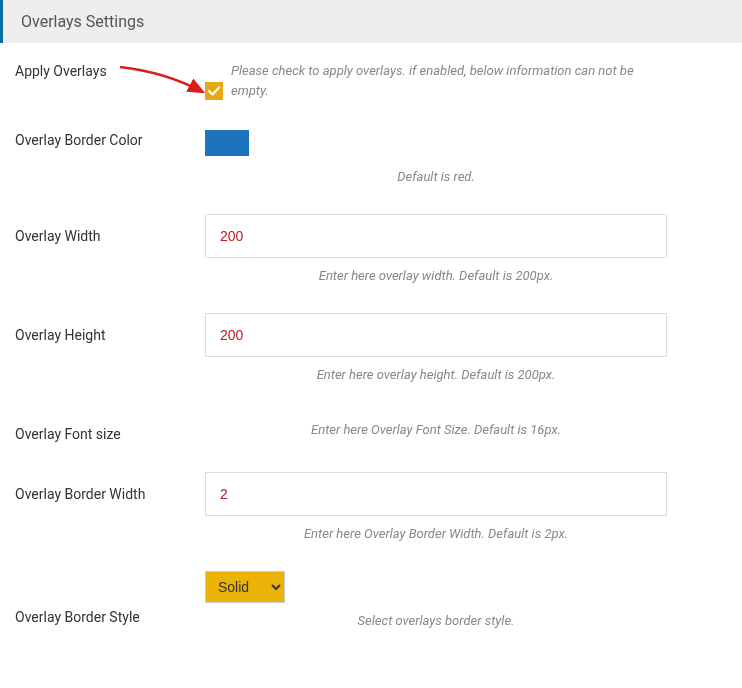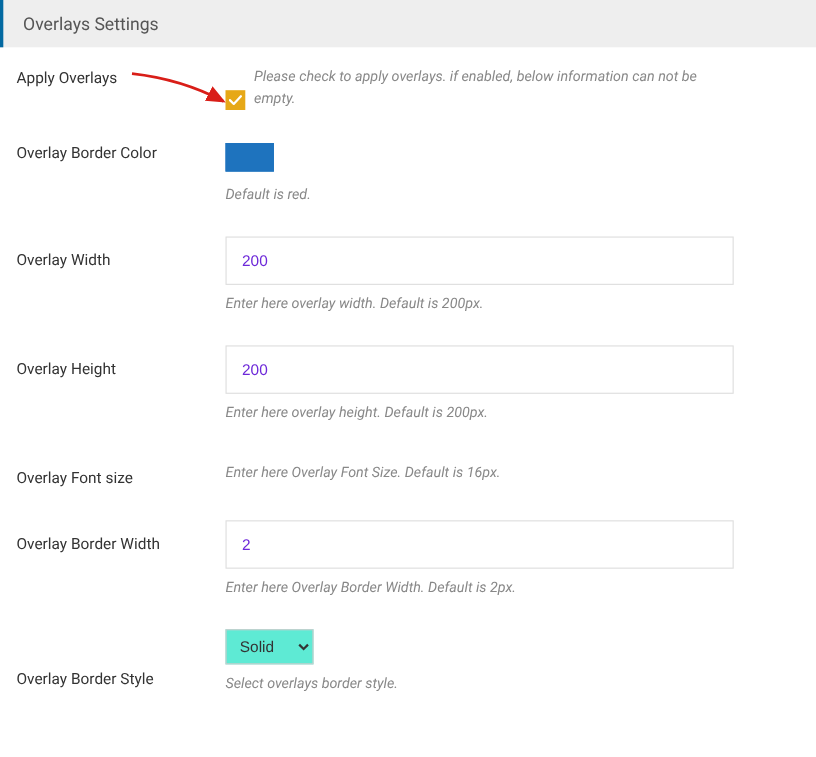--- a/index.html
+++ b/index.html
@@ -67,43 +67,44 @@
       font-style: italic;
       color: #888;
       font-size: 13px;
       line-height: 1.5;
     }
     .help-text-below {
       font-style: italic;
       color: #888;
       font-size: 13px;
       margin-top: 10px;
+      text-align: center;
     }
     .color-swatch {
       width: 44px;
       height: 26px;
       background: #1e73be;
       border: 1px solid #1e73be;
       cursor: pointer;
       display: inline-block;
     }
     .text-input {
       width: 100%;
       padding: 13px 14px;
       border: 1px solid #ddd;
       font-size: 14px;
-      color: #6d28d9;
+      color: #b91c1c;
       background: #fff;
     }
     .select-input {
       padding: 6px 8px;
       border: 1px solid #ccc;
       font-size: 14px;
       color: #333;
-      background: #5eead4;
+      background: #eab308;
       min-width: 80px;
     }
     .arrow-annotation {
       position: absolute;
       pointer-events: none;
     }
     .container {
       position: relative;
     }
   </style>

